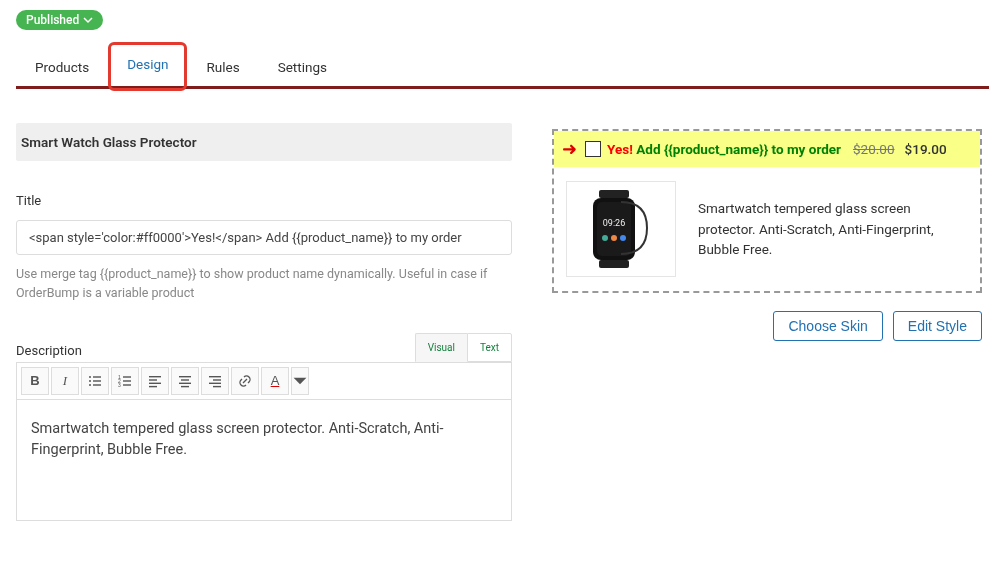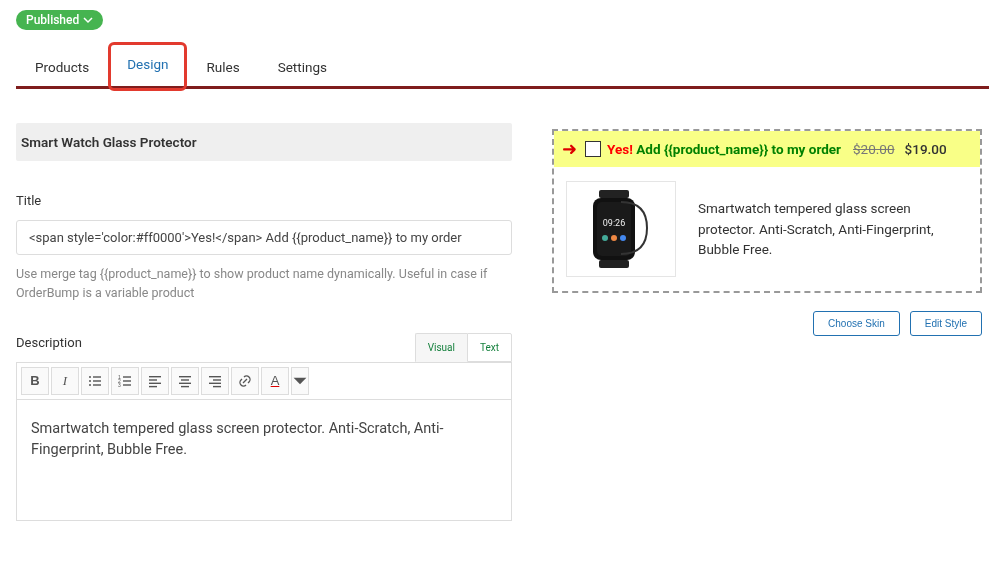--- a/index.html
+++ b/index.html
@@ -203,21 +203,21 @@
     display: flex;
     justify-content: flex-end;
     gap: 10px;
   }
   .btn-outline {
     border: 1px solid #2271b1;
     color: #2271b1;
     background: #fff;
     padding: 6px 14px;
     border-radius: 3px;
-    font-size: 10px;
+    font-size: 14px;
     cursor: pointer;
   }
 </style>
 </head>
 <body>
 
 <div class="header">
   <div class="status-badge">
     <span>Published</span>
     <svg viewBox="0 0 10 10">
@@ -236,21 +236,21 @@
 <div class="main">
   <div class="left-col">
     <div class="product-header">Smart Watch Glass Protector</div>
 
     <label class="field-label">Title</label>
     <input type="text" class="text-input" value="&lt;span style='color:#ff0000'&gt;Yes!&lt;/span&gt; Add {{product_name}} to my order" style="">
     <div class="help-text">Use merge tag {{product_name}} to show product name dynamically. Useful in case if OrderBump is a variable product</div>
 
     <div class="desc-section">
       <div class="desc-header">
-        <label class="field-label" style="margin-bottom:12px">Description</label>
+        <label class="field-label" style="margin-bottom:4px">Description</label>
         <div class="editor-tabs">
           <div class="editor-tab active">Visual</div>
           <div class="editor-tab">Text</div>
         </div>
       </div>
       <div class="editor-wrap">
         <div class="toolbar">
           <button class="tb-btn">
               <b>B</b>
             </button>

